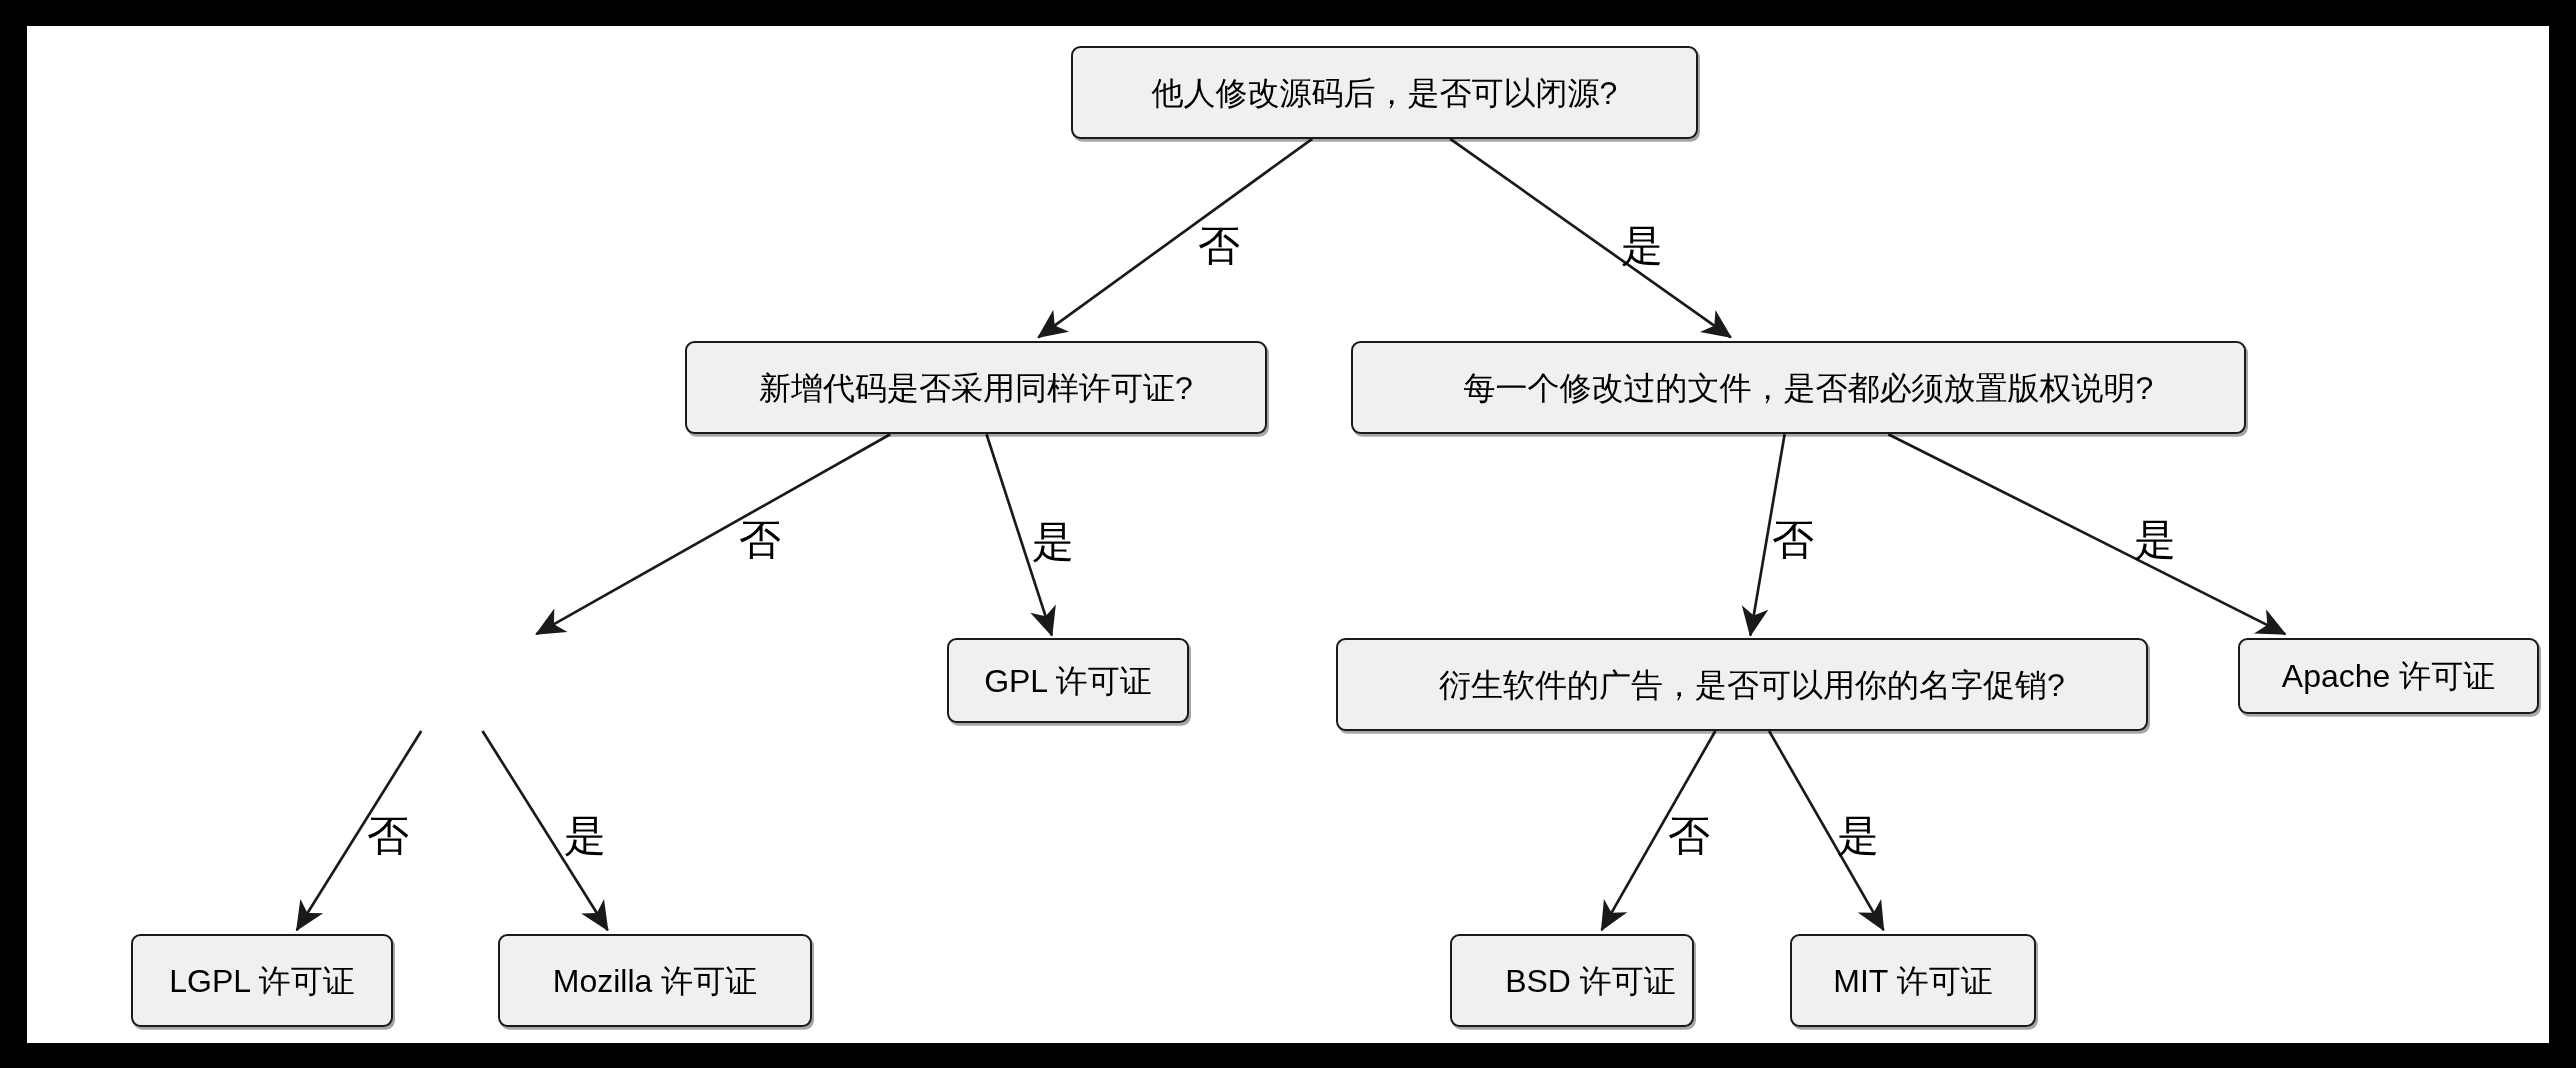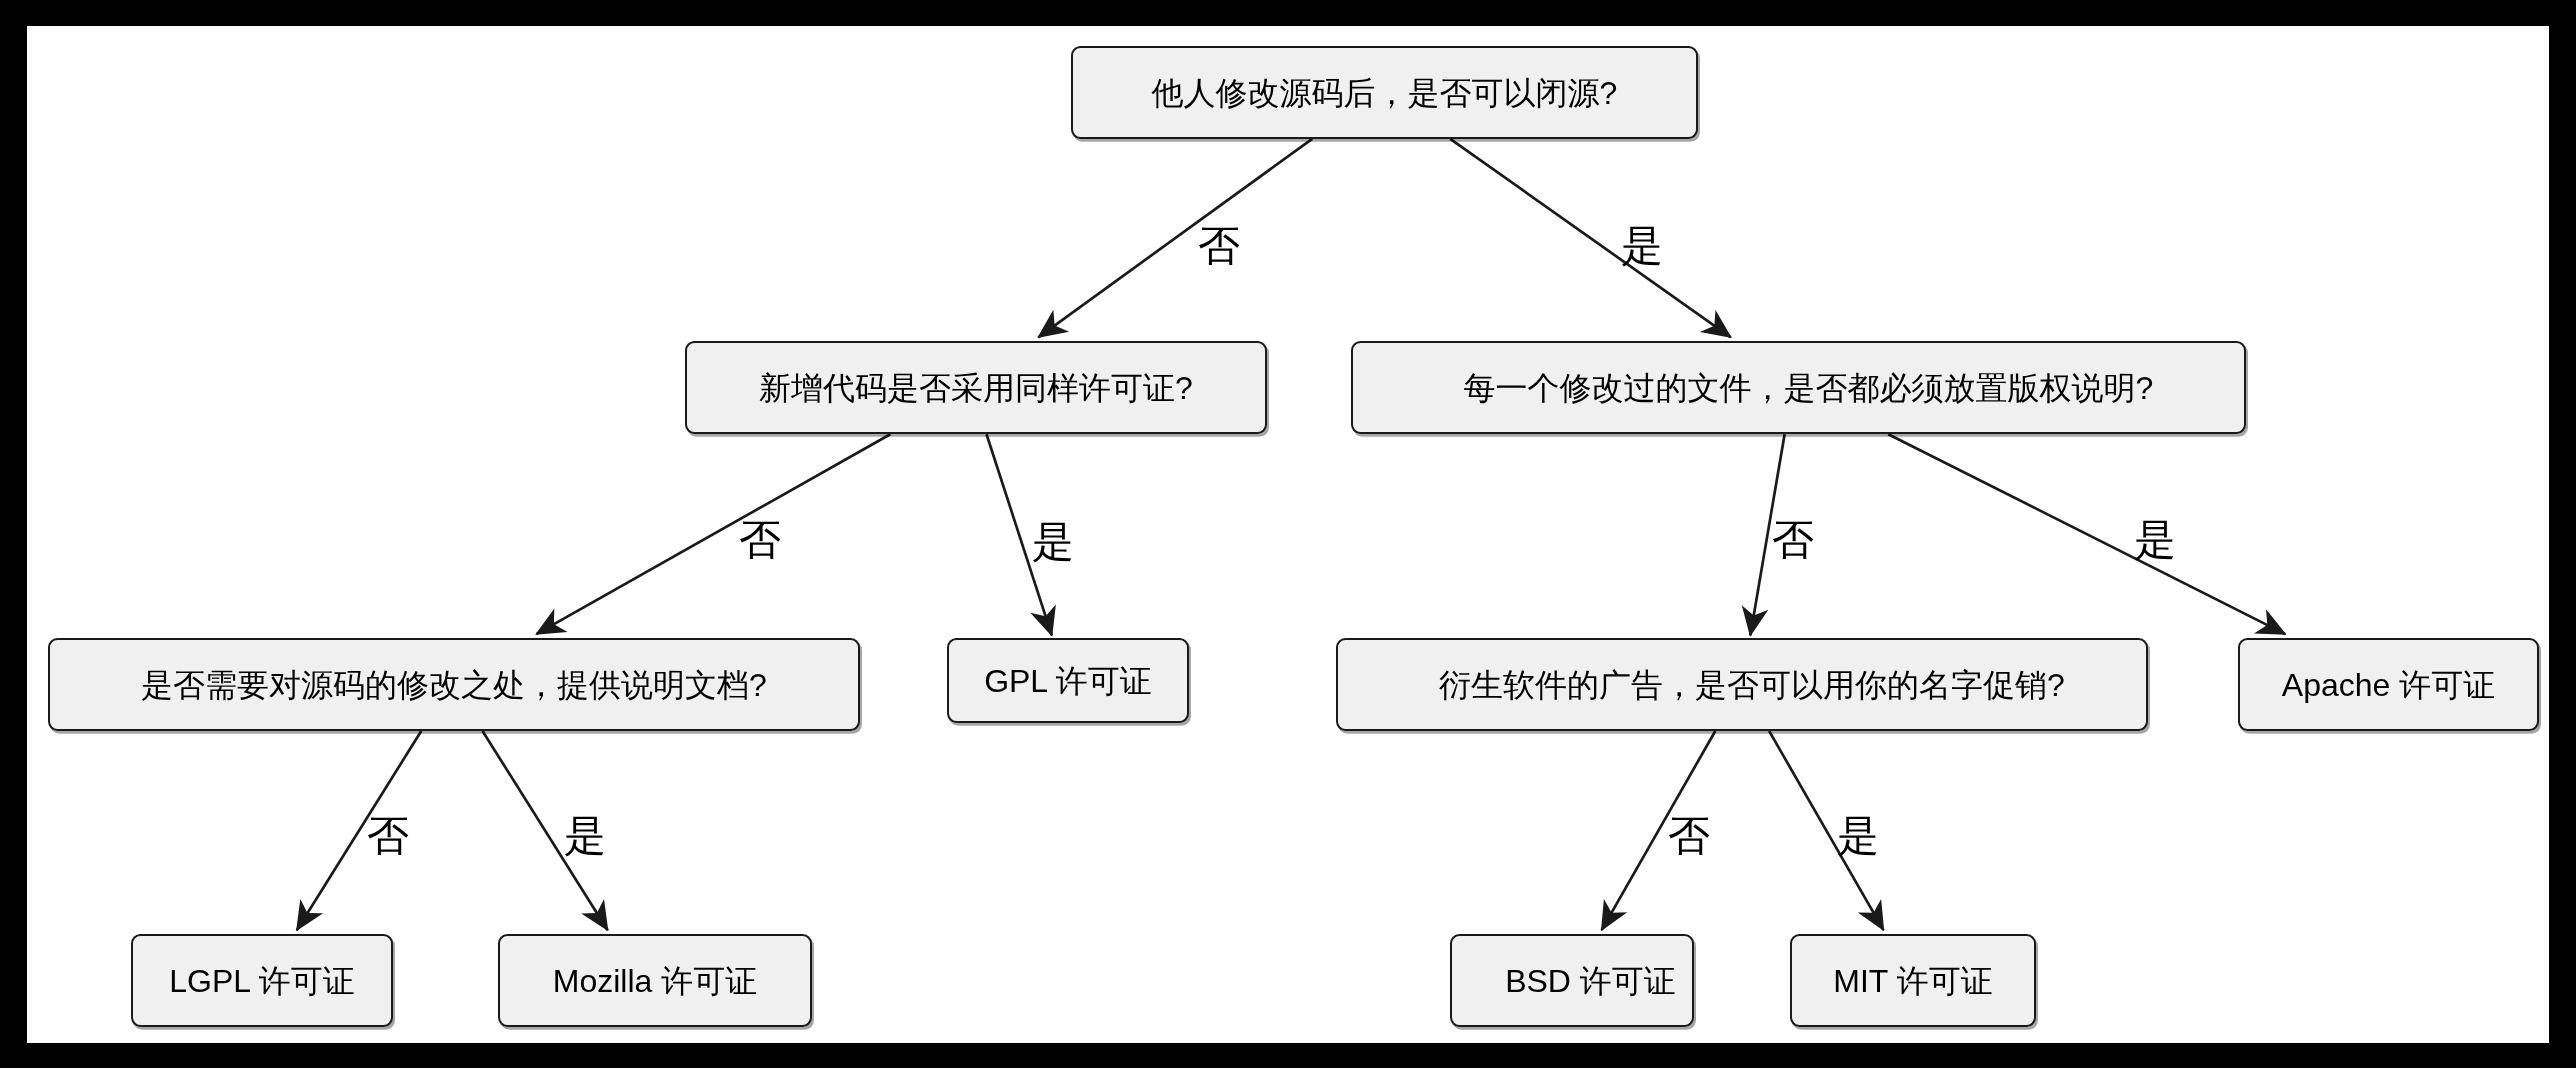--- a/index.html
+++ b/index.html
@@ -83,27 +83,26 @@
       <line x1="2629" y1="1086" x2="2799" y2="1382" marker-end="url(#arrow)"></line>
     </g>
   </svg>
 
   <div class="node" style="left:1071px; top:46px; width:627px; height:93px;">他人修改源码后，是否可以闭源?</div>
 
   <div class="node" style="left:685px; top:341px; width:582px; height:93px;">新增代码是否采用同样许可证?</div>
 
   <div class="node" style="left:1351px; top:341px; width:895px; height:93px;padding-left:20px;">每一个修改过的文件，是否都必须放置版权说明?</div>
 
-  <div class="node" style="left:48px; top:638px; width:812px; height:93px;">是否需要对源码的修改之处，提供说明文档?</div>
 
   <div class="node" style="left:947px; top:638px; width:242px; height:85px;">GPL 许可证</div>
 
   <div class="node" style="left:1336px; top:638px; width:812px; height:93px;padding-left:20px;">衍生软件的广告，是否可以用你的名字促销?</div>
 
-  <div class="node" style="left:2238px; top:638px; width:301px; height:93px;">Apache 许可证</div>
+  <div class="node" style="left:2238px; top:638px; width:301px; height:76px;">Apache 许可证</div>
 
   <div class="node" style="left:131px; top:934px; width:262px; height:93px;">LGPL 许可证</div>
 
   <div class="node" style="left:498px; top:934px; width:314px; height:93px;">Mozilla 许可证</div>
 
   <div class="node" style="left:1450px; top:934px; width:244px; height:93px;padding-left:37px;">BSD 许可证</div>
 
   <div class="node" style="left:1790px; top:934px; width:246px; height:93px;">MIT 许可证</div>
 
   <div class="edge-label" style="left:1219px; top:246px;">否</div>

